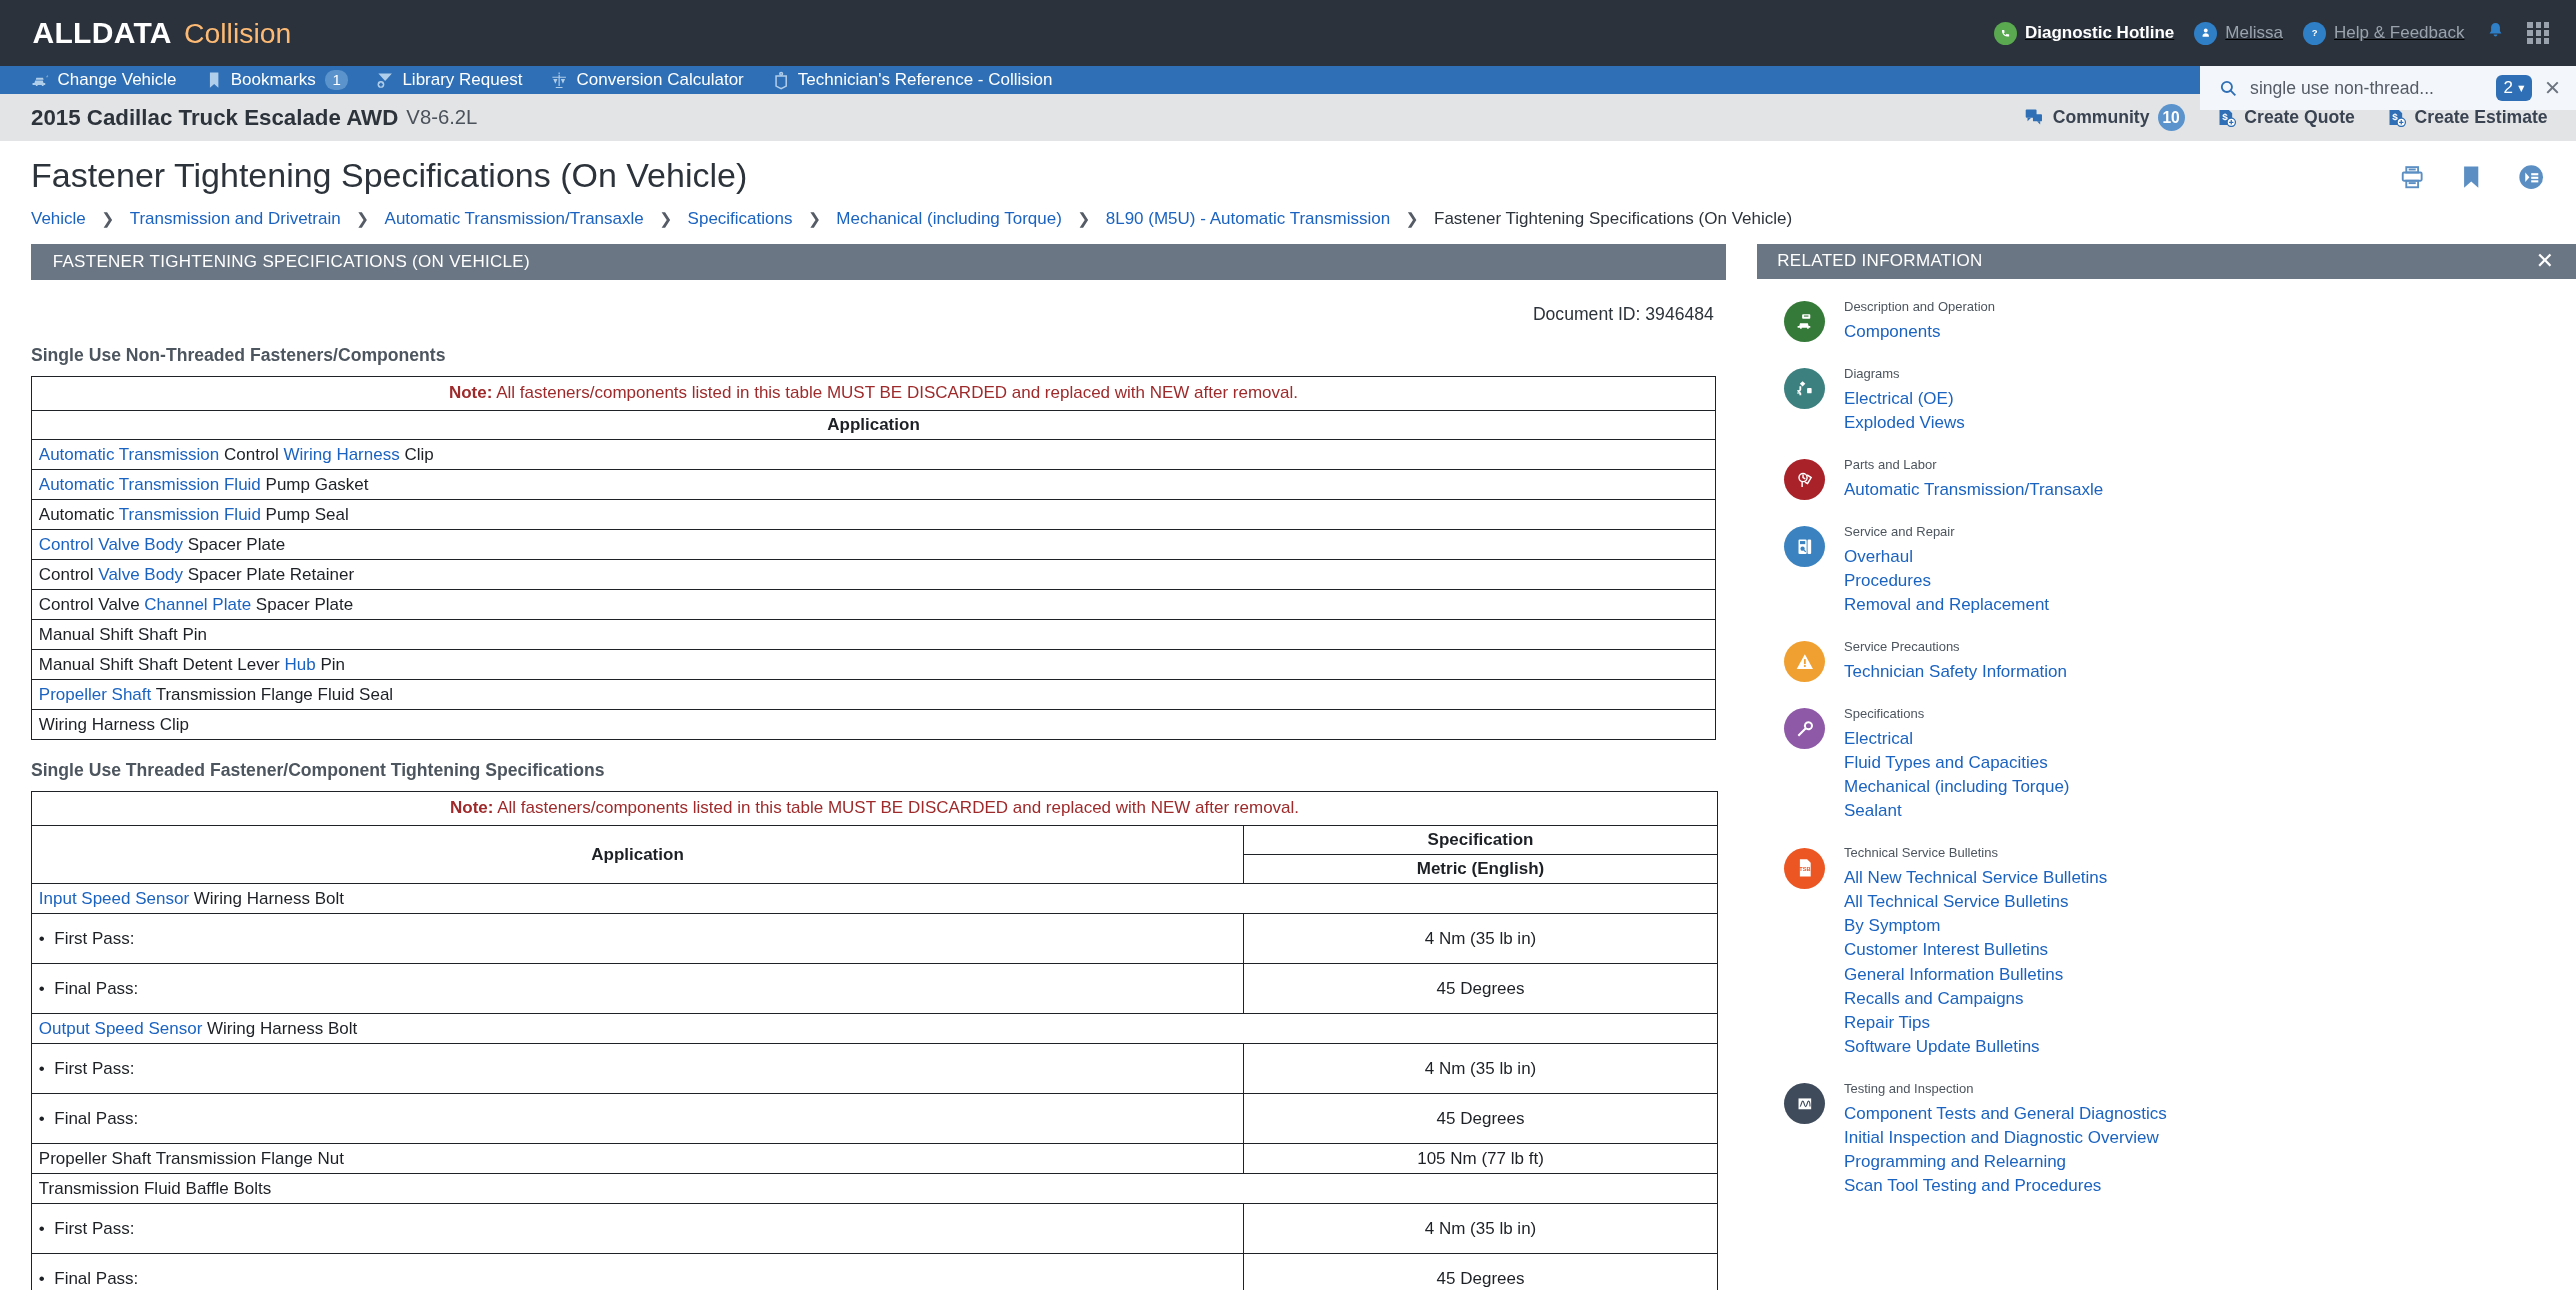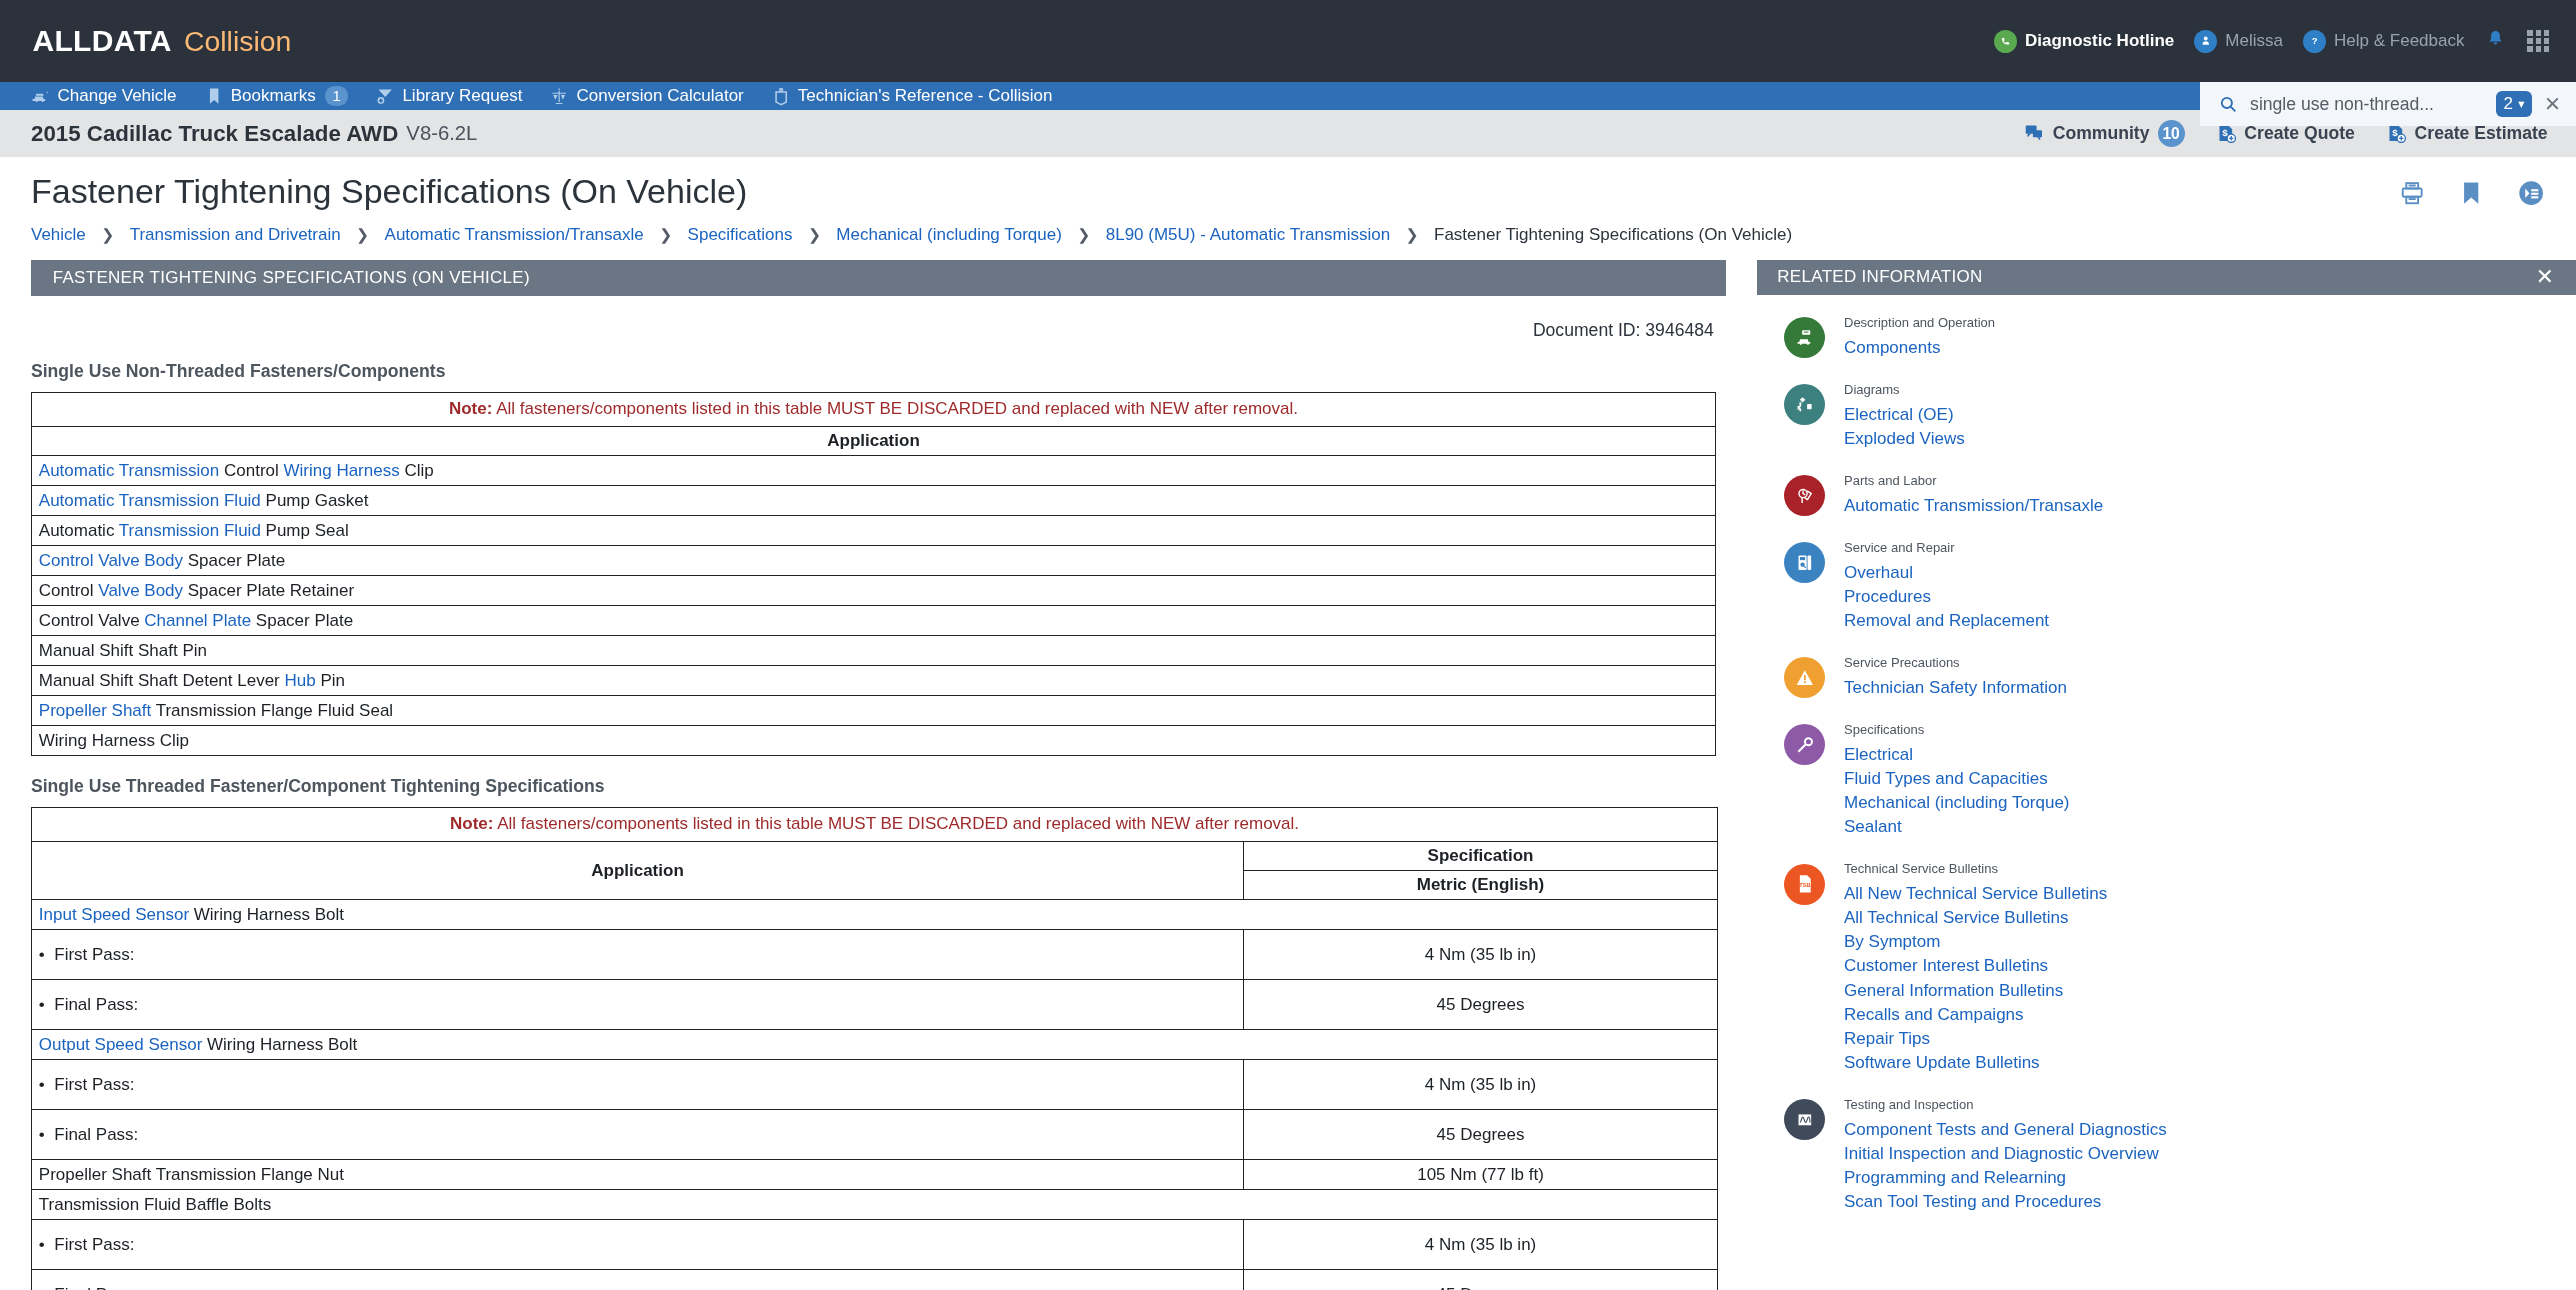--- a/index.html
+++ b/index.html
@@ -5,35 +5,35 @@
   * { box-sizing: border-box; margin: 0; padding: 0; }
   html, body {
     width: 2576px; height: 1290px;
     font-family: "Liberation Sans", sans-serif;
     background: #ffffff;
     overflow: hidden;
   }
 
   
   .topbar {
-    height: 82px;
+    height: 66px;
     background: #2b323c;
     display: flex;
     align-items: center;
     padding: 0 27px 0 32.5px;
   }
   .brand { display: flex; align-items: baseline; gap: 12.2px; }
   .brand-alldata {
     font-size: 30px; font-weight: bold; color: #ffffff;
     letter-spacing: 0.3px;
   }
   .brand-sub { font-size: 28.4px; color: #fdba74; font-weight: normal; }
 
   .topbar-right {
-    margin-left: auto; display: flex; align-items: center; gap: 20px;
+    margin-left: auto; display: flex; align-items: center; gap: 20px; text-decoration: underline;
   }
   .tr-item { display: flex; align-items: center; gap: 8.1px; }
   .tr-label { font-size: 17px; font-weight: bold; color: #ffffff; }
   .tr-label.dim { color: #9aa3ad; font-weight: normal; }
   .circ {
     width: 23px; height: 23px; border-radius: 50%;
     display: flex; align-items: center; justify-content: center;
     flex: 0 0 auto;
   }
   .circ.green { background: #5aa84f; }

